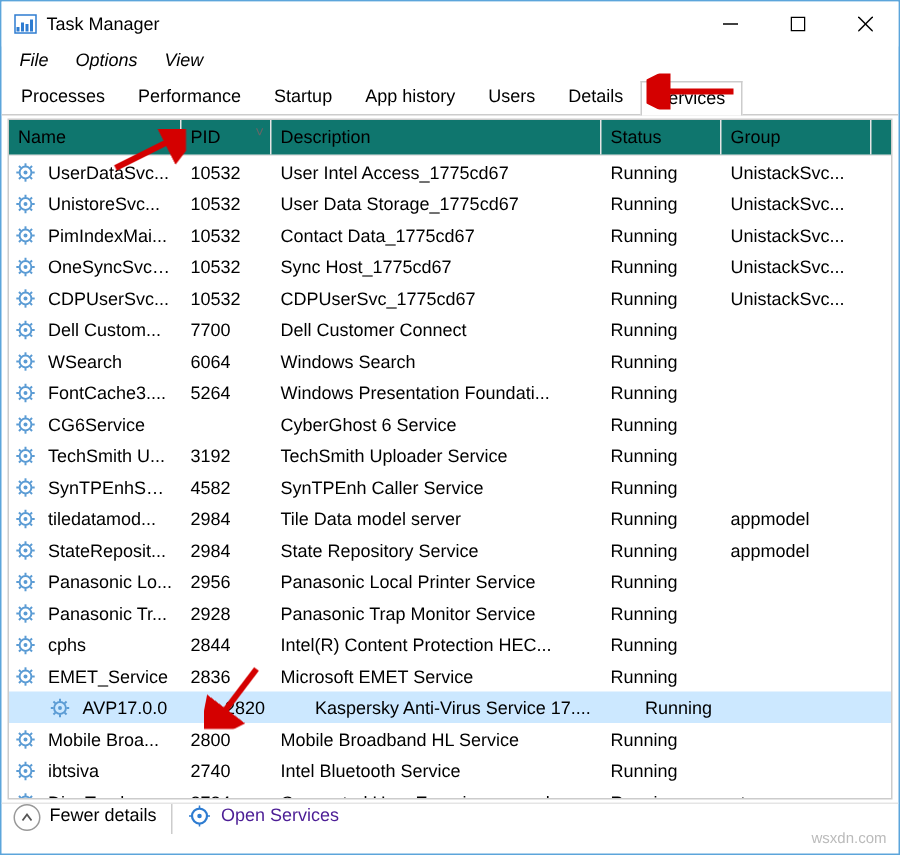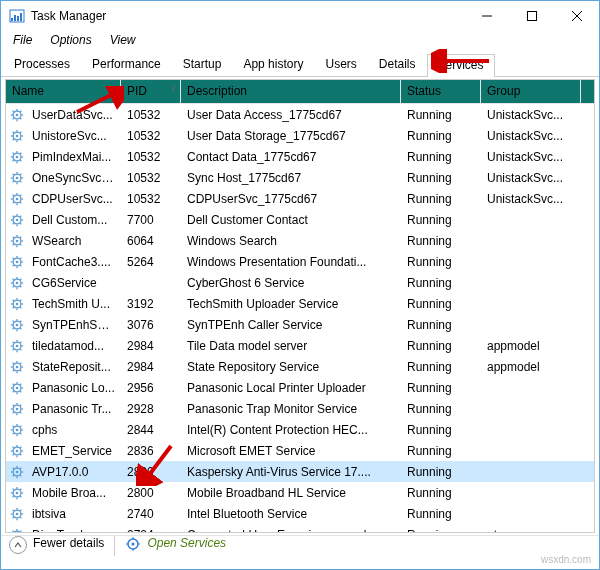--- a/index.html
+++ b/index.html
@@ -29,28 +29,28 @@
     .col-group { width: 100px; }
     
     .col-header.sorted::after { content: '˅'; position: absolute; right: 4px; top: 3px; font-size: 10px; color: #666; }
     
     .rows { overflow-y: auto; height: calc(100% - 24px); }
     .rows::-webkit-scrollbar { width: 17px; }
     .rows::-webkit-scrollbar-track { background: #f0f0f0; }
     .rows::-webkit-scrollbar-thumb { background: #cdcdcd; border: 1px solid #f0f0f0; }
     
     .row { height: 21px; display: flex; align-items: center; cursor: default; }
-    .row.selected { background: #cce8ff; }
+    .row.selected { background: #cce8ff; justify-content: flex-end; }
     .row .cell { padding: 0 6px; overflow: hidden; white-space: nowrap; text-overflow: ellipsis; }
     .row .gear { width: 14px; height: 14px; margin-left: 4px; margin-right: 2px; flex-shrink: 0; }
     
     .footer { position: absolute; bottom: 0; left: 0; right: 0; height: 34px; border-top: 1px solid #e5e5e5; display: flex; padding: 0 8px; gap: 6px; }
     .footer .divider { width: 1px; height: 20px; background: #ccc; margin: 0 4px; }
     .footer .label { cursor: default; }
-    .footer .link { color: #4d7c0f; cursor: pointer; font-style: italic; }
+    .footer .link { color: #4c1d95; cursor: pointer; }
     .chevron-circle { width: 18px; height: 18px; border: 1px solid #999; border-radius: 50%; display: flex; align-items: center; justify-content: center; }
     
     .watermark { position: absolute; bottom: 4px; right: 8px; font-size: 10px; color: #bbb; z-index: 10; }
     
     .arrow-red { position: absolute; pointer-events: none; z-index: 5; }
     .arrow-red svg { display: block; }
   </style>
 </head>
 <body>
 
@@ -120,21 +120,21 @@
               <line x1="1" y1="8" x2="3" y2="8"></line>
               <line x1="13" y1="8" x2="15" y2="8"></line>
               <line x1="3" y1="3" x2="4.5" y2="4.5"></line>
               <line x1="11.5" y1="11.5" x2="13" y2="13"></line>
               <line x1="3" y1="13" x2="4.5" y2="11.5"></line>
               <line x1="11.5" y1="4.5" x2="13" y2="3"></line>
             </g>
           </svg></span>
         <span class="cell" style="width:95px">UserDataSvc...</span>
         <span class="cell" style="width:60px">10532</span>
-        <span class="cell" style="width:220px">User Data Access_1775cd67</span>
+        <span class="cell" style="width:220px">User Intel Access_1775cd67</span>
         <span class="cell" style="width:80px">Running</span>
         <span class="cell" style="width:90px">UnistackSvc...</span>
       </div>
       <div class="row">
         <span class="gear"><svg viewBox="0 0 16 16">
             <circle cx="8" cy="8" r="4.5" fill="none" stroke="#5a9bd4" stroke-width="1.5"></circle>
             <circle cx="8" cy="8" r="1.5" fill="#5a9bd4"></circle>
             <g stroke="#5a9bd4" stroke-width="1.5">
               <line x1="8" y1="1" x2="8" y2="3"></line>
               <line x1="8" y1="13" x2="8" y2="15"></line>
@@ -225,21 +225,21 @@
               <line x1="1" y1="8" x2="3" y2="8"></line>
               <line x1="13" y1="8" x2="15" y2="8"></line>
               <line x1="3" y1="3" x2="4.5" y2="4.5"></line>
               <line x1="11.5" y1="11.5" x2="13" y2="13"></line>
               <line x1="3" y1="13" x2="4.5" y2="11.5"></line>
               <line x1="11.5" y1="4.5" x2="13" y2="3"></line>
             </g>
           </svg></span>
         <span class="cell" style="width:95px">Dell Custom...</span>
         <span class="cell" style="width:60px">7700</span>
-        <span class="cell" style="width:220px">Dell Customer Contact</span>
+        <span class="cell" style="width:220px">Dell Customer Connect</span>
         <span class="cell" style="width:80px">Running</span>
         <span class="cell" style="width:90px"></span>
       </div>
       <div class="row">
         <span class="gear"><svg viewBox="0 0 16 16">
             <circle cx="8" cy="8" r="4.5" fill="none" stroke="#5a9bd4" stroke-width="1.5"></circle>
             <circle cx="8" cy="8" r="1.5" fill="#5a9bd4"></circle>
             <g stroke="#5a9bd4" stroke-width="1.5">
               <line x1="8" y1="1" x2="8" y2="3"></line>
               <line x1="8" y1="13" x2="8" y2="15"></line>
@@ -329,21 +329,21 @@
               <line x1="8" y1="13" x2="8" y2="15"></line>
               <line x1="1" y1="8" x2="3" y2="8"></line>
               <line x1="13" y1="8" x2="15" y2="8"></line>
               <line x1="3" y1="3" x2="4.5" y2="4.5"></line>
               <line x1="11.5" y1="11.5" x2="13" y2="13"></line>
               <line x1="3" y1="13" x2="4.5" y2="11.5"></line>
               <line x1="11.5" y1="4.5" x2="13" y2="3"></line>
             </g>
           </svg></span>
         <span class="cell" style="width:95px">SynTPEnhSer...</span>
-        <span class="cell" style="width:60px">3076</span>
+        <span class="cell" style="width:60px">4582</span>
         <span class="cell" style="width:220px">SynTPEnh Caller Service</span>
         <span class="cell" style="width:80px">Running</span>
         <span class="cell" style="width:90px"></span>
       </div>
       <div class="row">
         <span class="gear"><svg viewBox="0 0 16 16">
             <circle cx="8" cy="8" r="4.5" fill="none" stroke="#5a9bd4" stroke-width="1.5"></circle>
             <circle cx="8" cy="8" r="1.5" fill="#5a9bd4"></circle>
             <g stroke="#5a9bd4" stroke-width="1.5">
               <line x1="8" y1="1" x2="8" y2="3"></line>
@@ -393,21 +393,21 @@
               <line x1="1" y1="8" x2="3" y2="8"></line>
               <line x1="13" y1="8" x2="15" y2="8"></line>
               <line x1="3" y1="3" x2="4.5" y2="4.5"></line>
               <line x1="11.5" y1="11.5" x2="13" y2="13"></line>
               <line x1="3" y1="13" x2="4.5" y2="11.5"></line>
               <line x1="11.5" y1="4.5" x2="13" y2="3"></line>
             </g>
           </svg></span>
         <span class="cell" style="width:95px">Panasonic Lo...</span>
         <span class="cell" style="width:60px">2956</span>
-        <span class="cell" style="width:220px">Panasonic Local Printer Uploader</span>
+        <span class="cell" style="width:220px">Panasonic Local Printer Service</span>
         <span class="cell" style="width:80px">Running</span>
         <span class="cell" style="width:90px"></span>
       </div>
       <div class="row">
         <span class="gear"><svg viewBox="0 0 16 16">
             <circle cx="8" cy="8" r="4.5" fill="none" stroke="#5a9bd4" stroke-width="1.5"></circle>
             <circle cx="8" cy="8" r="1.5" fill="#5a9bd4"></circle>
             <g stroke="#5a9bd4" stroke-width="1.5">
               <line x1="8" y1="1" x2="8" y2="3"></line>
               <line x1="8" y1="13" x2="8" y2="15"></line>

